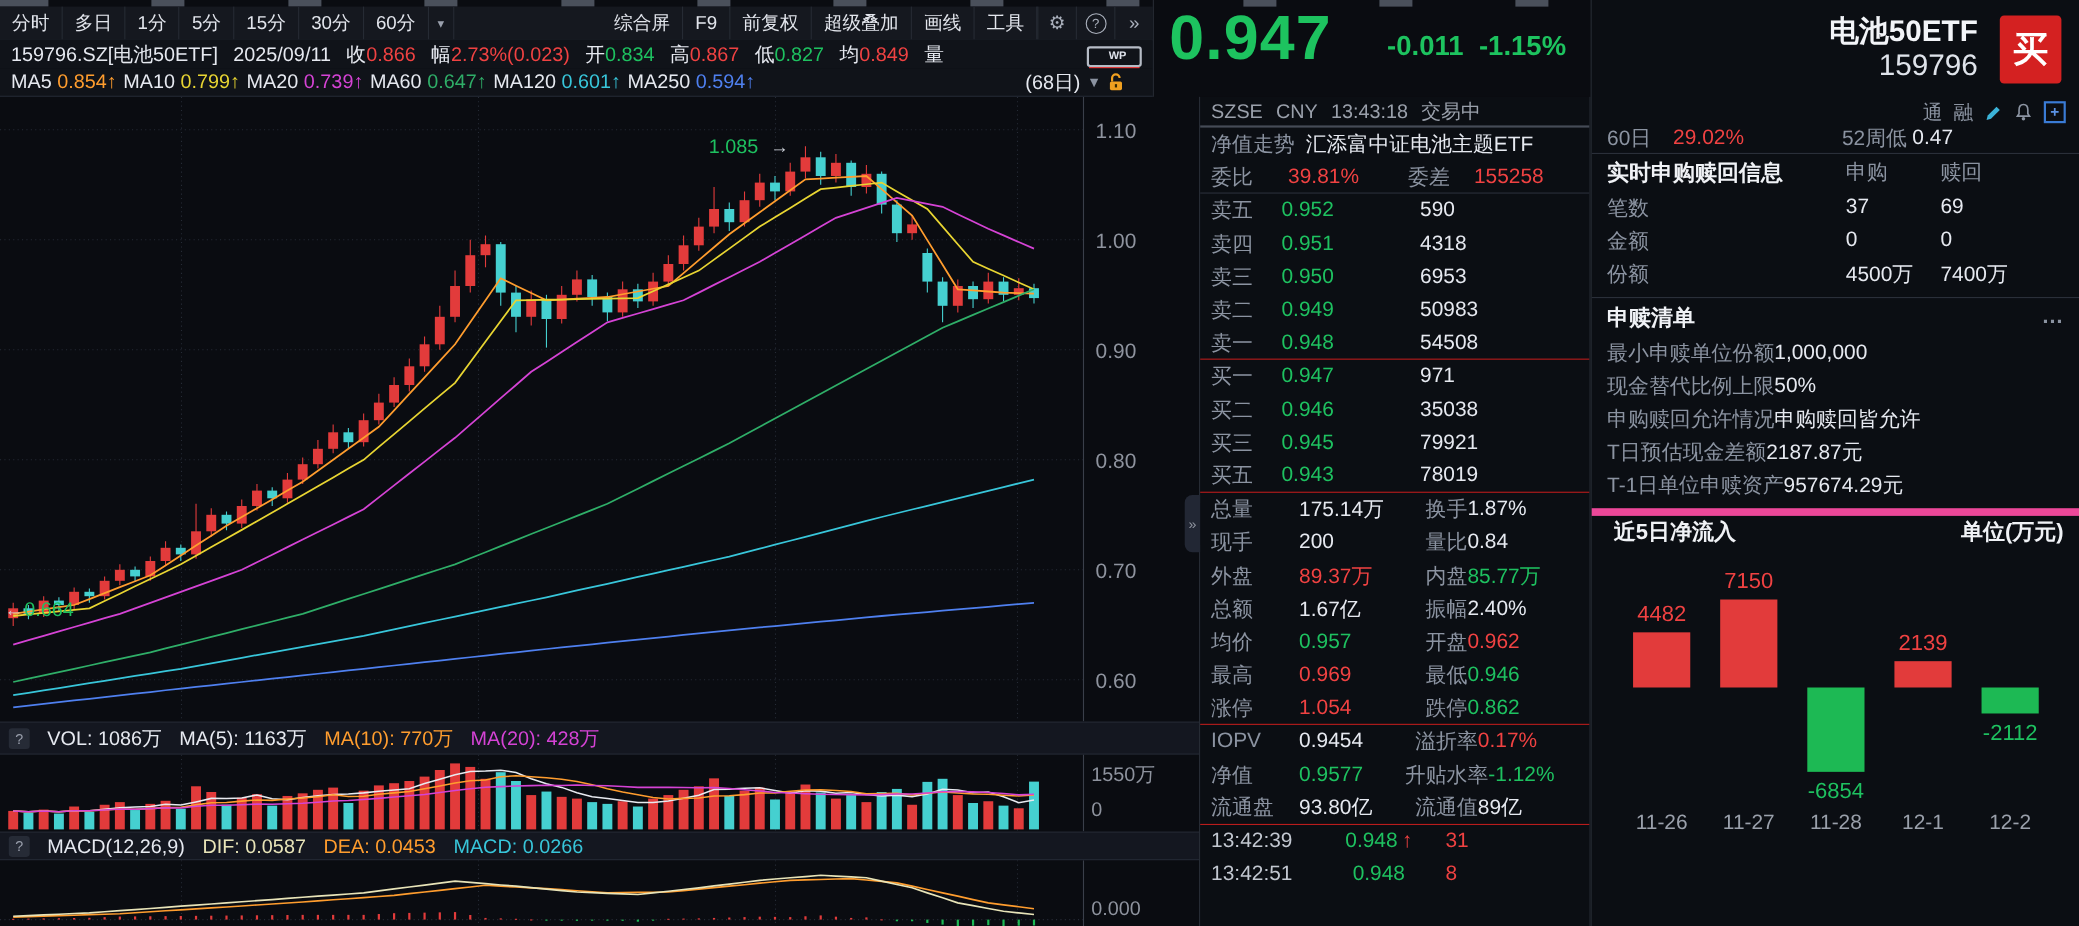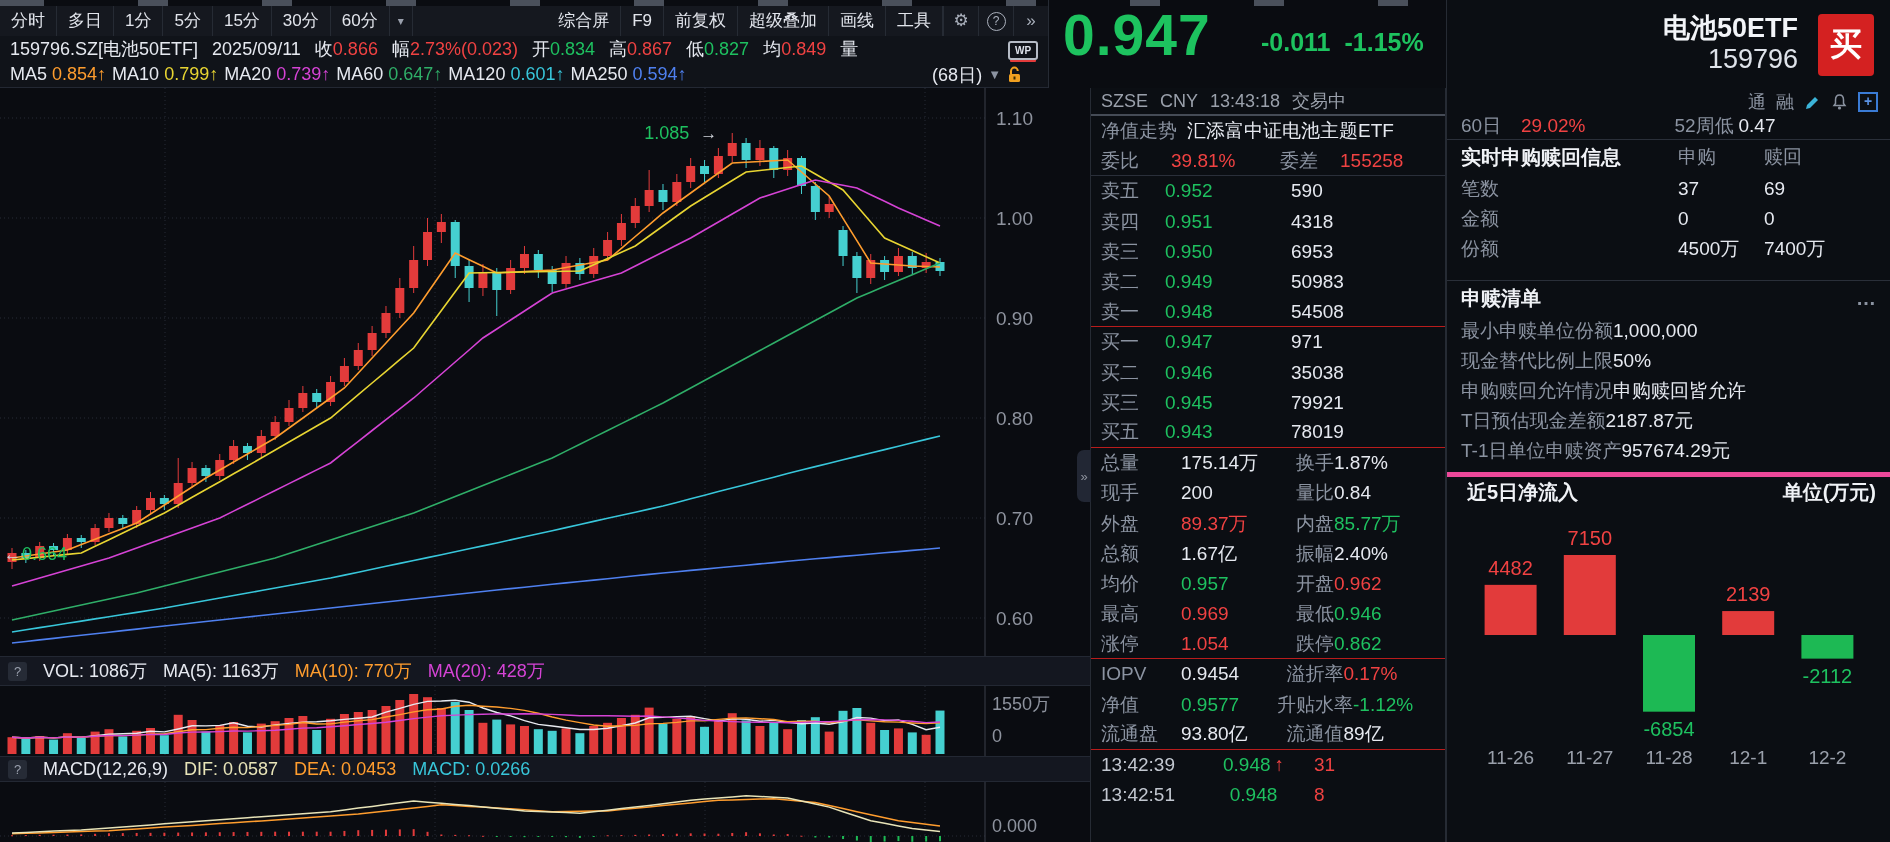--- a/index.html
+++ b/index.html
@@ -15,22 +15,22 @@
   .tb-right{margin-left:auto;display:flex;}
   .tb-icon{width:34px;text-align:center;line-height:30px;color:#aab0bc;border-left:1px solid #262b34;font-size:17px;}
   .help-circle{display:inline-block;width:17px;height:17px;line-height:16px;border:1.5px solid #aab0bc;border-radius:50%;
        font-size:12px;text-align:center;vertical-align:middle;}
   .infobar{position:absolute;top:36px;left:0;width:1048px;height:26px;background:#101319;display:flex;
        align-items:center;gap:14px;font-size:18px;padding-left:10px;box-sizing:border-box;}
   .mabar{position:absolute;top:62px;left:0;width:1048px;height:26px;background:#101319;display:flex;
        align-items:center;gap:6px;font-size:18px;padding-left:10px;box-sizing:border-box;border-bottom:1px solid #232833;}
   .pair{white-space:nowrap;}
   .vr{color:#f04242;} .vg{color:#1ec160;} .vw{color:#e6e9f0;} .lab{color:#8b93a1;}
-  .wp{display:inline-block;min-width:22px;padding:0 2px;height:15px;line-height:15px;border:2px solid #b6bcc6;border-radius:3px;
-       font-size:10px;font-weight:bold;text-align:center;color:#dfe3ec;box-shadow:0 4px 0 -2px #e23b3b;}
+  .wp{display:inline-block;min-width:22px;padding:0 12px;height:15px;line-height:15px;border:2px solid #b6bcc6;border-radius:3px;
+       font-size:10px;font-weight:bold;text-align:right;color:#dfe3ec;box-shadow:0 4px 0 -2px #e23b3b;}
   .ma-right{margin-left:auto;display:flex;align-items:center;gap:6px;padding-right:26px;}
   .vline-top{position:absolute;left:1048px;top:0;width:1px;height:88px;background:#262b34;}
   
   .quote-block{position:absolute;left:1049px;top:6px;width:397px;height:82px;}
   .q-price{position:absolute;left:14px;top:-4px;font-size:57px;font-weight:bold;color:#1dc35f;letter-spacing:1px;}
   .q-chg{position:absolute;left:212px;top:22px;font-size:25px;font-weight:bold;color:#1dc35f;white-space:nowrap;}
   .q-pct{margin-left:14px;}
   
   #main-chart{position:absolute;left:0;top:88px;}
   .ind-row{position:absolute;left:0;width:1090px;background:#141720;border-top:1px solid #232833;border-bottom:1px solid #232833;
@@ -69,23 +69,23 @@
        color:#fff;font-size:32px;font-weight:bold;display:flex;align-items:center;justify-content:center;cursor:pointer;}
   .rp-icons{position:absolute;top:90px;right:12px;display:flex;align-items:center;gap:10px;font-size:18px;color:#8b93a1;}
   .plus-box{display:inline-block;width:16px;height:16px;line-height:15px;border:2px solid #3a7bd5;color:#5b93e5;
        font-weight:bold;text-align:center;font-size:14px;}
   .rp-body{position:absolute;top:112px;left:0;right:0;bottom:0;display:flex;flex-direction:column;font-size:19px;}
   .rrow{display:grid;align-items:center;padding:0 14px;box-sizing:border-box;}
   .row60{height:28px;grid-template-columns:60px 1fr 80px 1fr;border-bottom:1px solid #2a2f39;}
   .sub-head{height:34px;grid-template-columns:1fr 86px 112px;font-weight:bold;color:#f0f2f6;font-size:20px;}
   .sub-head .lab{font-weight:normal;font-size:19px;}
   .subrow{height:30px;grid-template-columns:1fr 86px 112px;}
-  .redeem-head{height:36px;grid-template-columns:1fr auto;font-weight:bold;color:#f0f2f6;font-size:20px;border-top:1px solid #2a2f39;margin-top:16px;}
+  .redeem-head{height:36px;grid-template-columns:1fr auto;font-weight:bold;color:#f0f2f6;font-size:20px;border-top:1px solid #2a2f39;margin-top:6px;}
   .rdrow{height:30px;grid-template-columns:auto 1fr;}
-  .inflow-head{height:36px;grid-template-columns:1fr auto;font-weight:bold;color:#f0f2f6;font-size:20px;border-top:5px solid #ec4899;margin-top:6px;padding-left:20px;}
+  .inflow-head{height:36px;grid-template-columns:1fr auto;font-weight:bold;color:#f0f2f6;font-size:20px;border-top:7px solid #ec4899;margin-top:6px;padding-left:20px;}
   #inflow-chart{display:block;}
   .flow-footer{border-top:1px solid #2a2f39;padding:6px 14px 0 14px;}
   .ffrow{display:grid;grid-template-columns:70px 1fr 1fr 110px;align-items:center;height:30px;}
   .ffrow span{text-align:right;} .ffrow span:first-child{text-align:left;}
 </style>
 </head>
 <body>
 
 <div id="app">
   <div class="top-strip"></div>

